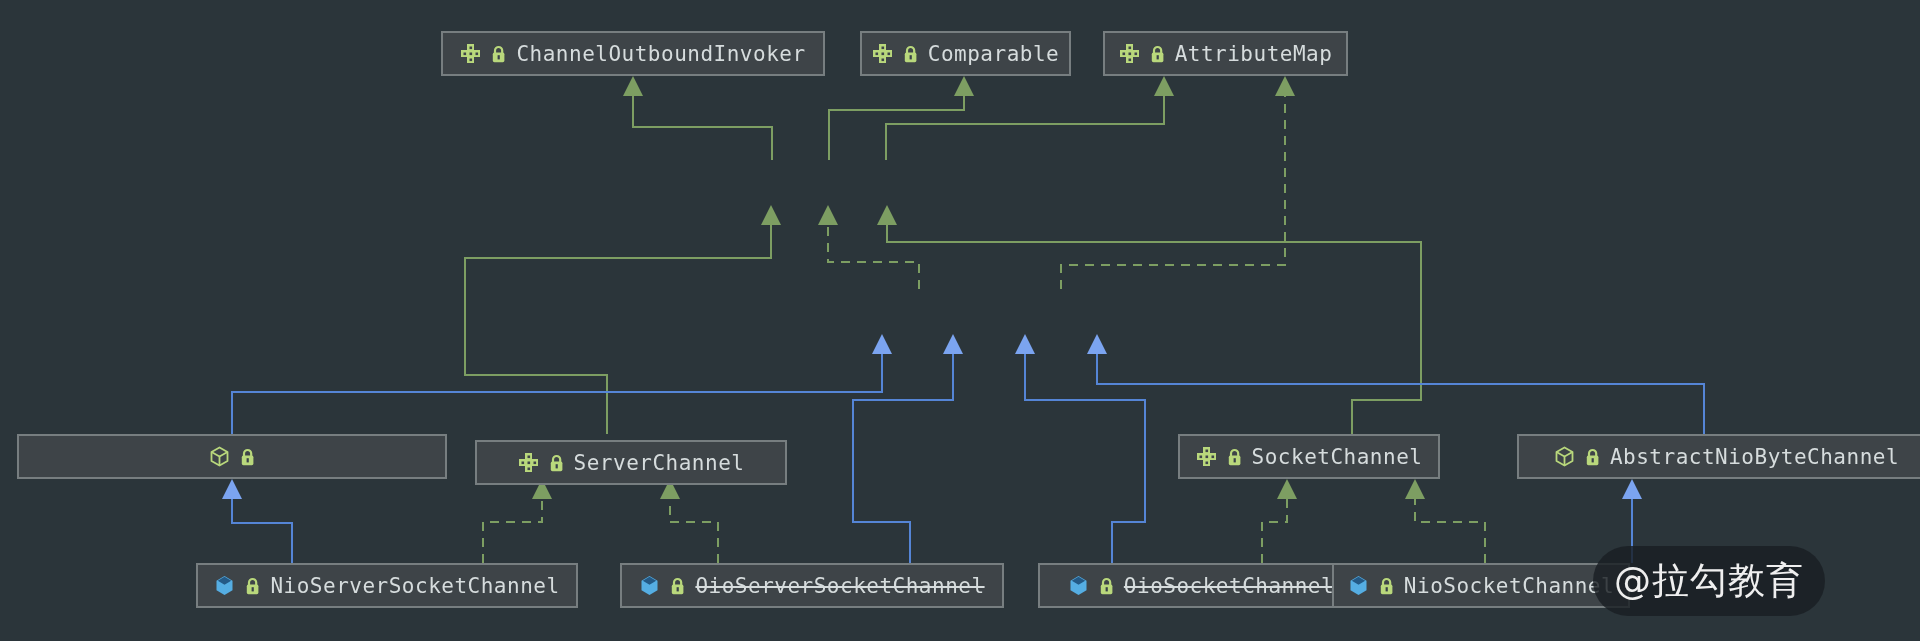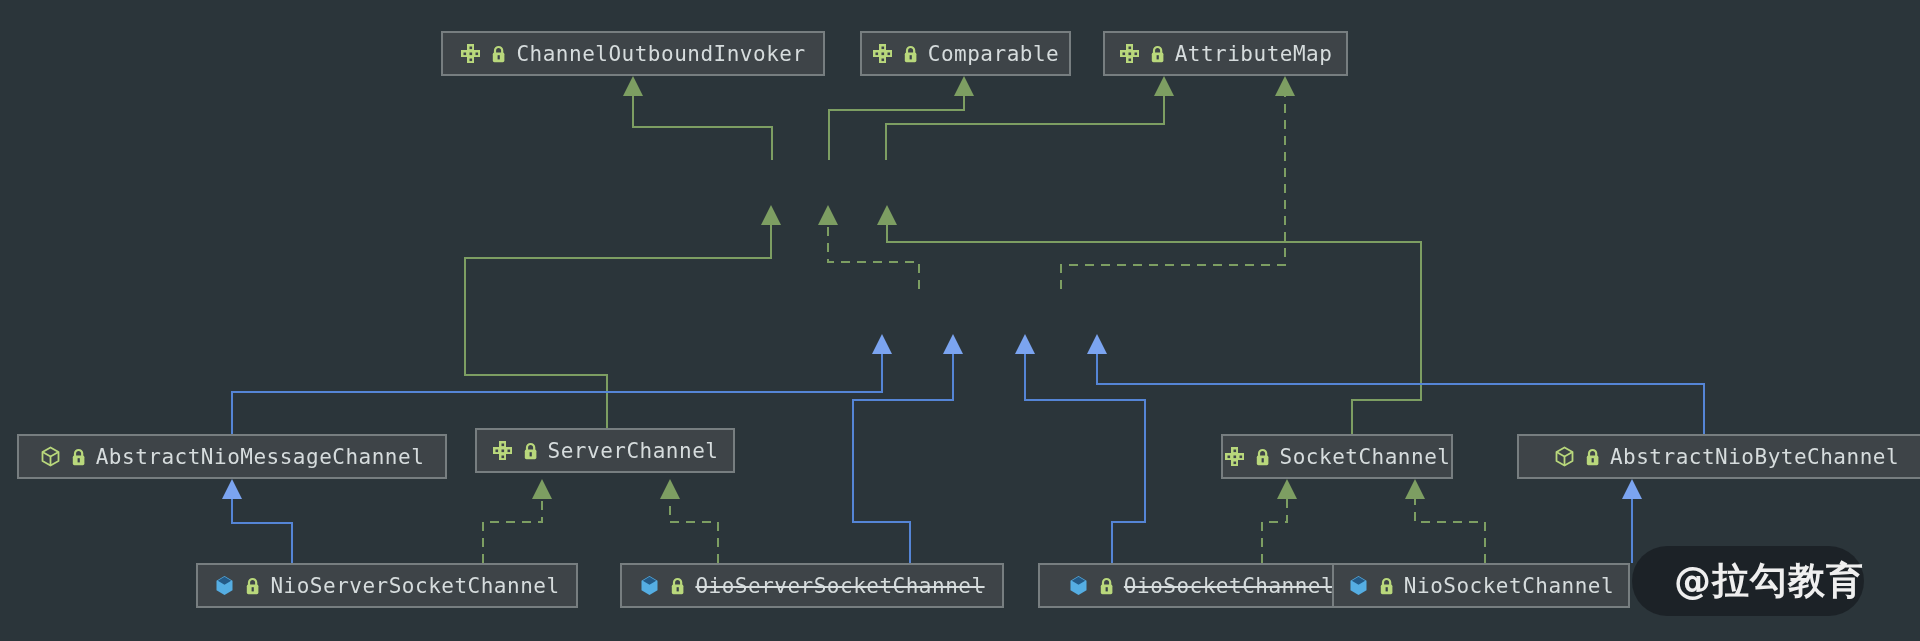--- a/index.html
+++ b/index.html
@@ -6,25 +6,25 @@
   #stage{position:relative;width:1920px;height:641px;background:#2b353a;overflow:hidden;
          font-family:"DejaVu Sans Mono","Liberation Mono",monospace;}
   #edges{position:absolute;left:0;top:0;z-index:1;}
   .node{position:absolute;height:45px;box-sizing:border-box;z-index:2;
         background:#3e4448;border:2px solid #777e80;
         display:flex;align-items:center;justify-content:center;gap:9px;padding:8px 10px;}
   .node .label{color:#d6dcdd;font-size:21px;letter-spacing:.5px;white-space:nowrap;}
   .node.deprecated .label{text-decoration:line-through;text-decoration-thickness:2px;}
   .icn{width:21px;height:21px;flex:0 0 auto;display:block;}
   .lock{width:17px;height:19px;flex:0 0 auto;display:block;}
-  #watermark{position:absolute;left:1632px;top:546px;width:232px;height:70px;z-index:5;
+  #watermark{position:absolute;left:1593px;top:546px;width:232px;height:70px;z-index:5;
              background:rgba(26,31,35,.82);border-radius:40px;
-             display:flex;align-items:center;justify-content:flex-end;
+             display:flex;align-items:center;justify-content:center;
              font-family:"DejaVu Sans","Liberation Sans",sans-serif;
-             color:#efefef;font-size:37px;font-weight:bold;letter-spacing:1px;}
+             color:#efefef;font-size:37px;font-weight:normal;letter-spacing:1px;}
 </style>
 </head>
 <body>
 
 <div id="stage">
 
   <svg id="edges" width="1920" height="641">
     <defs>
       <g id="interface-icon-def">
         <rect x="7" y="1" width="7" height="7" fill="#b9d87c"></rect>
@@ -116,32 +116,31 @@
       </svg>
     <span class="label">Comparable</span>
   </div>
   <div class="node" style="left:17px;top:434px;width:430px">
     <svg class="icn" viewBox="0 0 21 21">
         <use href="#abstract-class-icon-def"></use>
       </svg>
     <svg class="lock" viewBox="0 0 17 19">
         <use href="#lock-icon-def"></use>
       </svg>
-    <span class="label">AbstractNioMessageChannel</span>
   </div>
-  <div class="node" style="left:475px;top:428px;width:260px">
+  <div class="node" style="left:475px;top:440px;width:312px">
     <svg class="icn" viewBox="0 0 21 21">
         <use href="#interface-icon-def"></use>
       </svg>
     <svg class="lock" viewBox="0 0 17 19">
         <use href="#lock-icon-def"></use>
       </svg>
     <span class="label">ServerChannel</span>
   </div>
-  <div class="node" style="left:1221px;top:434px;width:232px">
+  <div class="node" style="left:1178px;top:434px;width:262px">
     <svg class="icn" viewBox="0 0 21 21">
         <use href="#interface-icon-def"></use>
       </svg>
     <svg class="lock" viewBox="0 0 17 19">
         <use href="#lock-icon-def"></use>
       </svg>
     <span class="label">SocketChannel</span>
   </div>
   <div class="node" style="left:1517px;top:434px;width:419px">
     <svg class="icn" viewBox="0 0 21 21">

